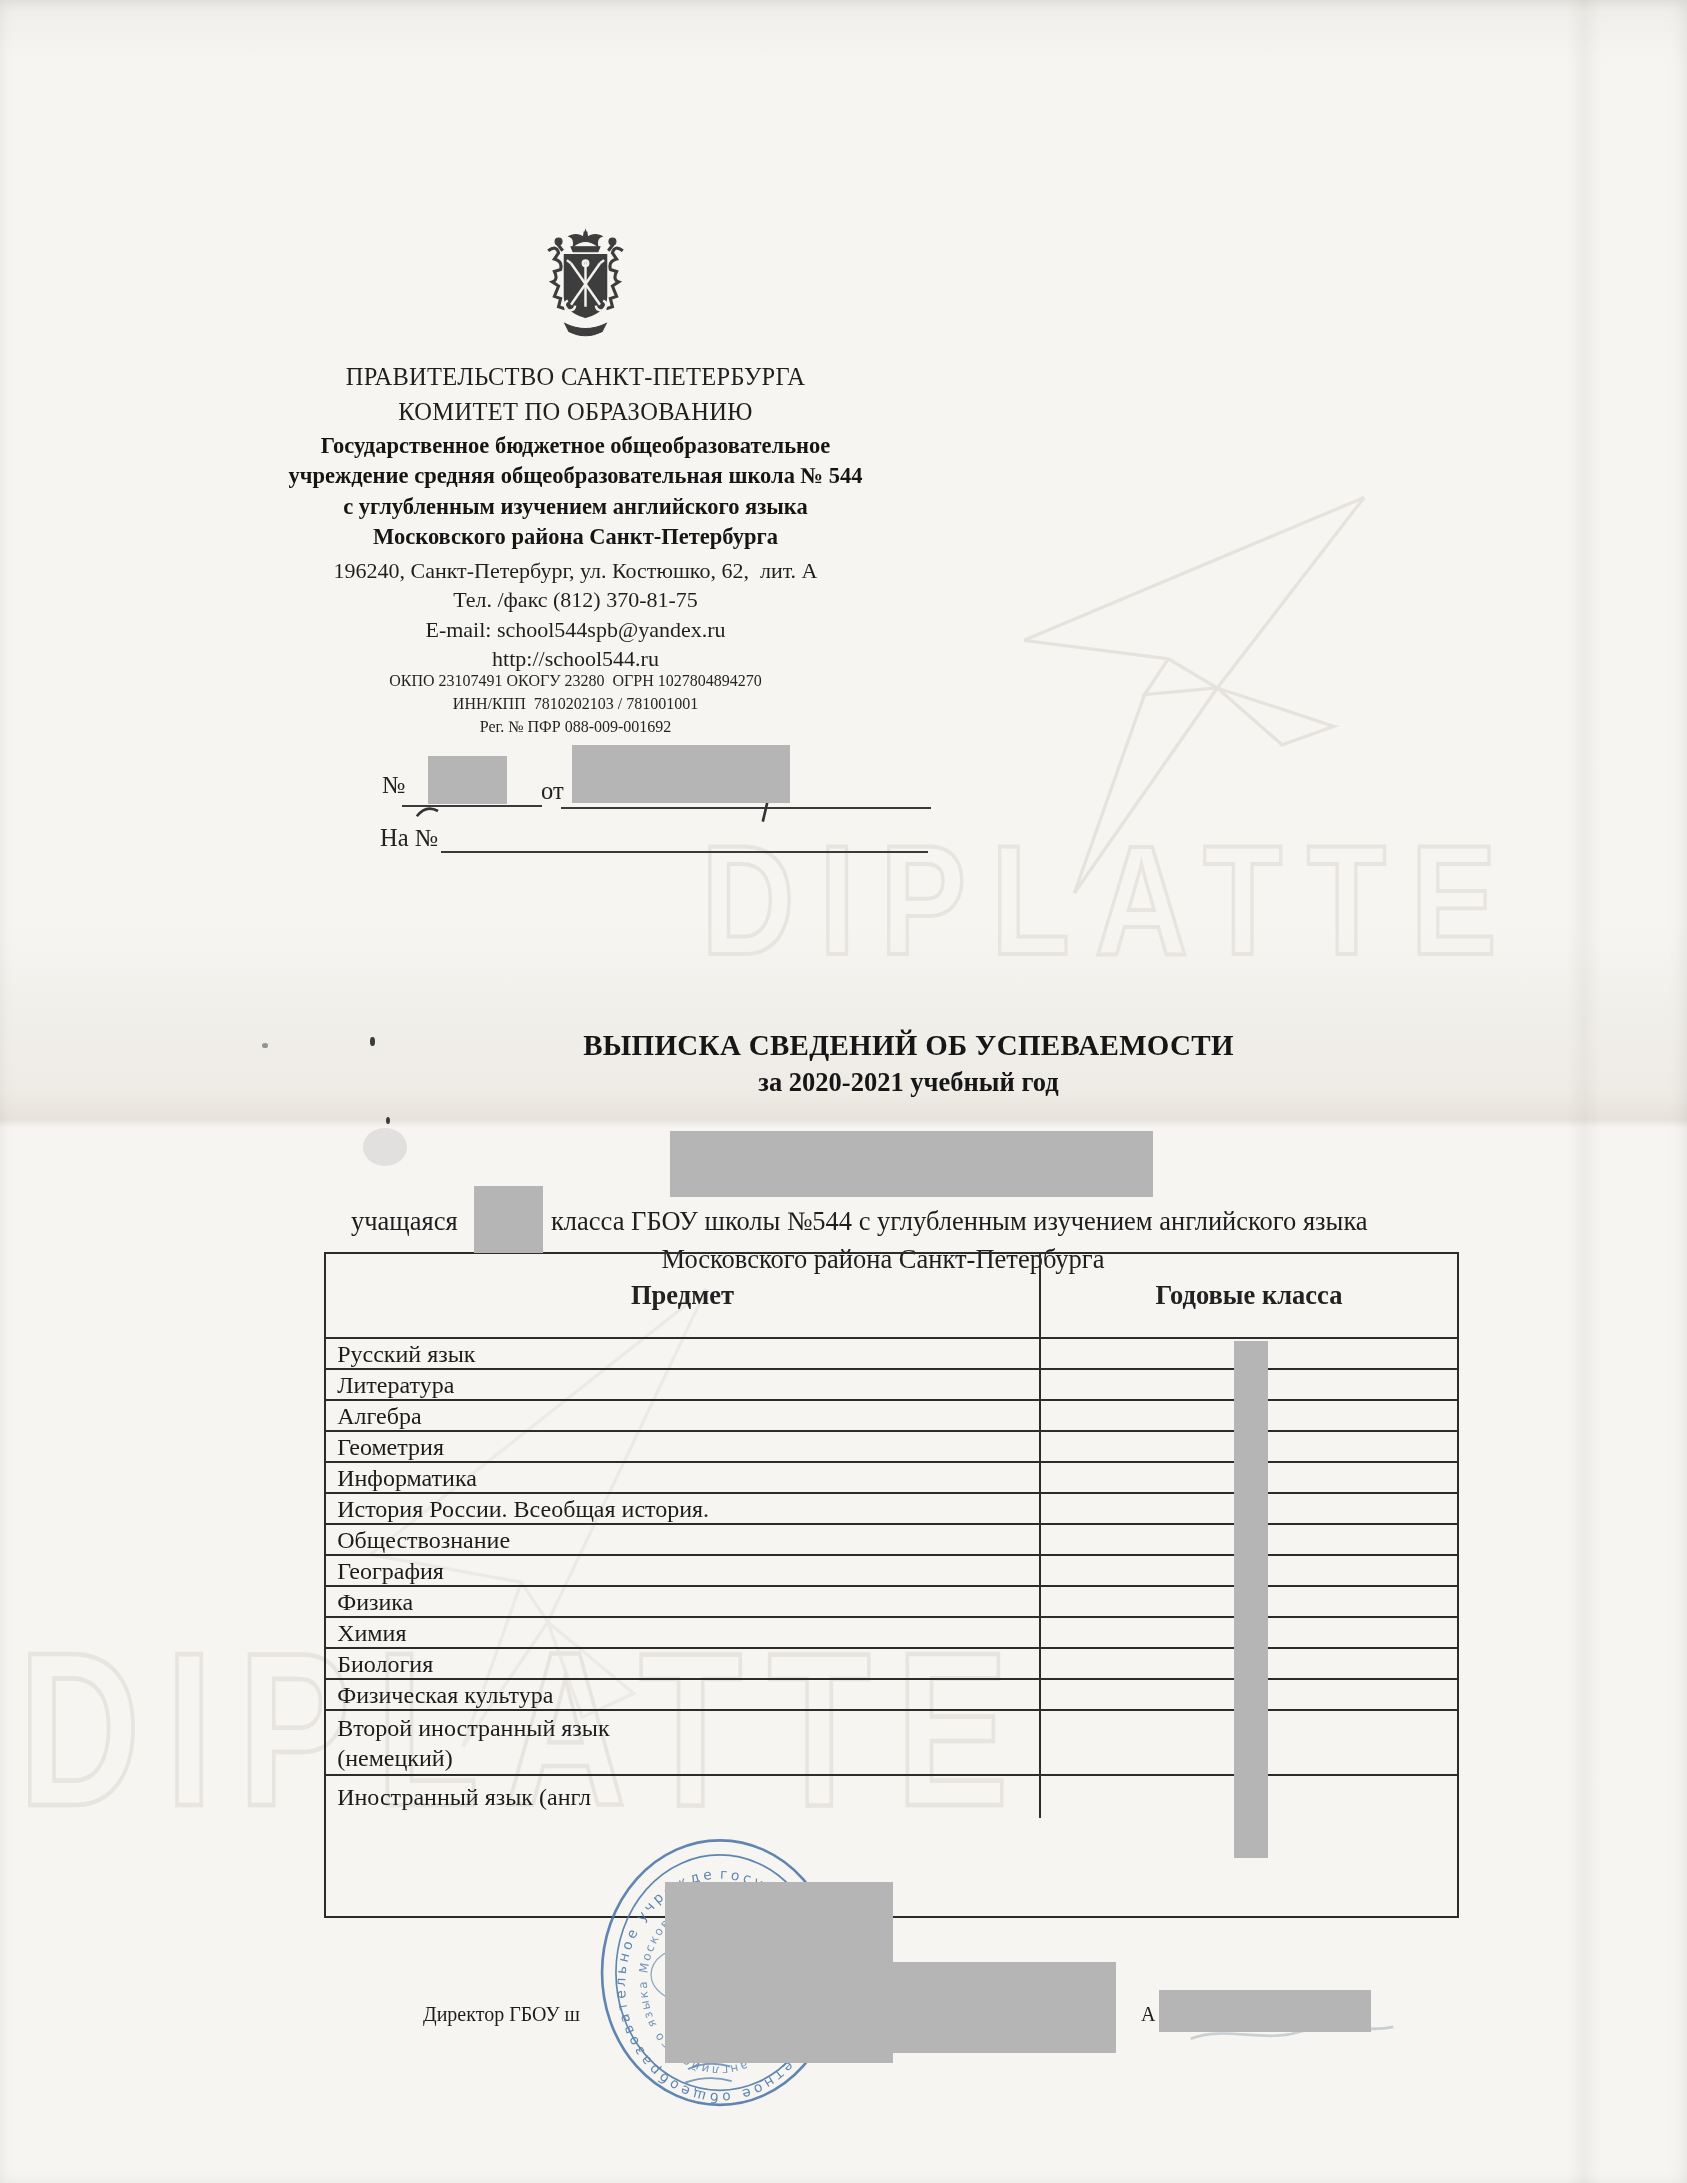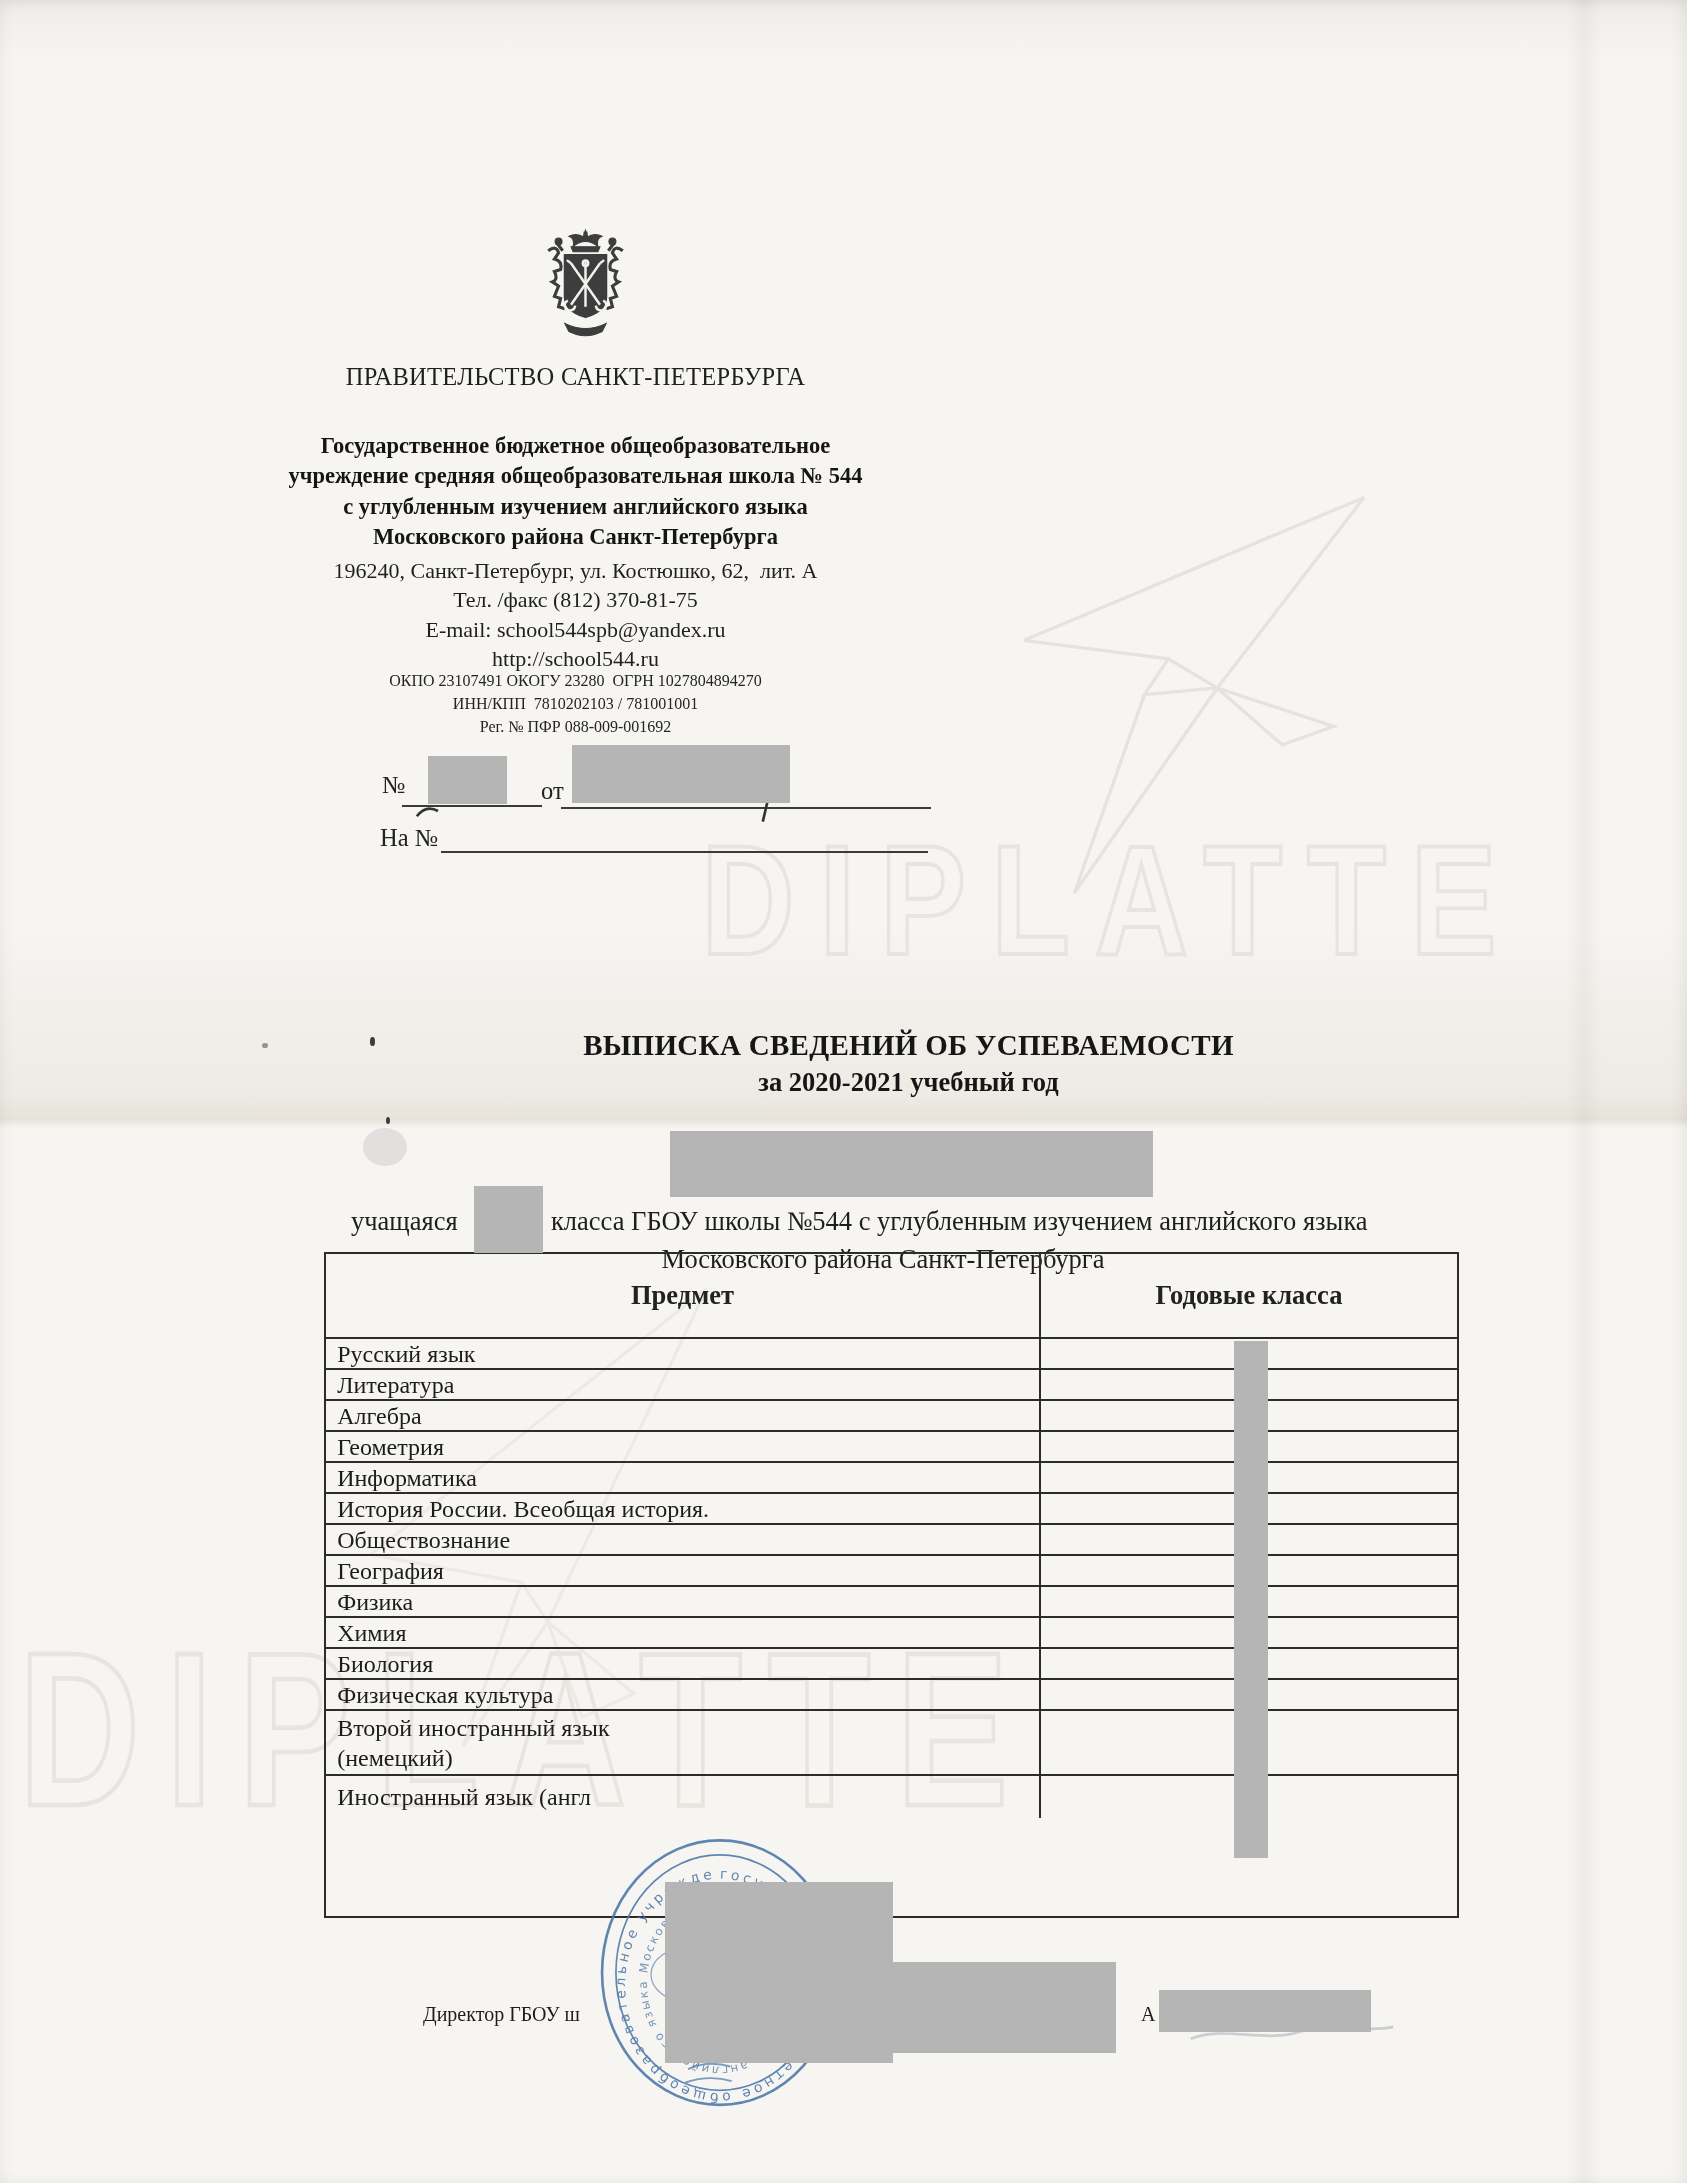--- a/index.html
+++ b/index.html
@@ -109,20 +109,21 @@
         <path d="M36 34 L64 74"></path>
           <path d="M64 34 L36 74"></path>
         <path d="M50 32 L50 76"></path>
         <path d="M33 70 a5 5 0 1 0 7 5 M67 70 a5 5 0 1 1 -7 5"></path>
         <path d="M36 34 l-4 -3 M64 34 l4 -3"></path>
         <circle cx="50" cy="34" r="2.6"></circle>
       </g>
     </svg>
 
     <div class="lh-line gov" style="top:363px;">ПРАВИТЕЛЬСТВО САНКТ-ПЕТЕРБУРГА</div>
+    <div class="lh-line gov" style="top:398px;">КОМИТЕТ ПО ОБРАЗОВАНИЮ</div>
 
     <div class="lh-line school pre" style="top:433px;">Государственное бюджетное общеобразовательное</div>
     <div class="lh-line school pre" style="top:463px;">учреждение средняя общеобразовательная школа № 544</div>
     <div class="lh-line school pre" style="top:494px;">с углубленным изучением английского языка</div>
     <div class="lh-line school pre" style="top:524px;">Московского района Санкт-Петербурга</div>
 
     <div class="lh-line addr pre" style="top:558px;">196240, Санкт-Петербург, ул. Костюшко, 62,  лит. А</div>
     <div class="lh-line addr" style="top:587px;">Тел. /факс (812) 370-81-75</div>
     <div class="lh-line addr" style="top:617px;">E-mail: school544spb@yandex.ru</div>
     <div class="lh-line addr" style="top:646px;">http://school544.ru</div>

